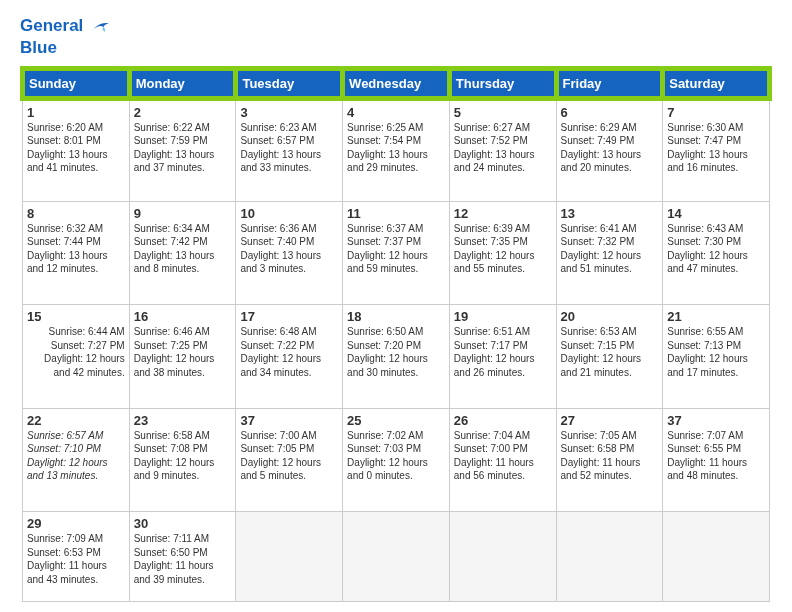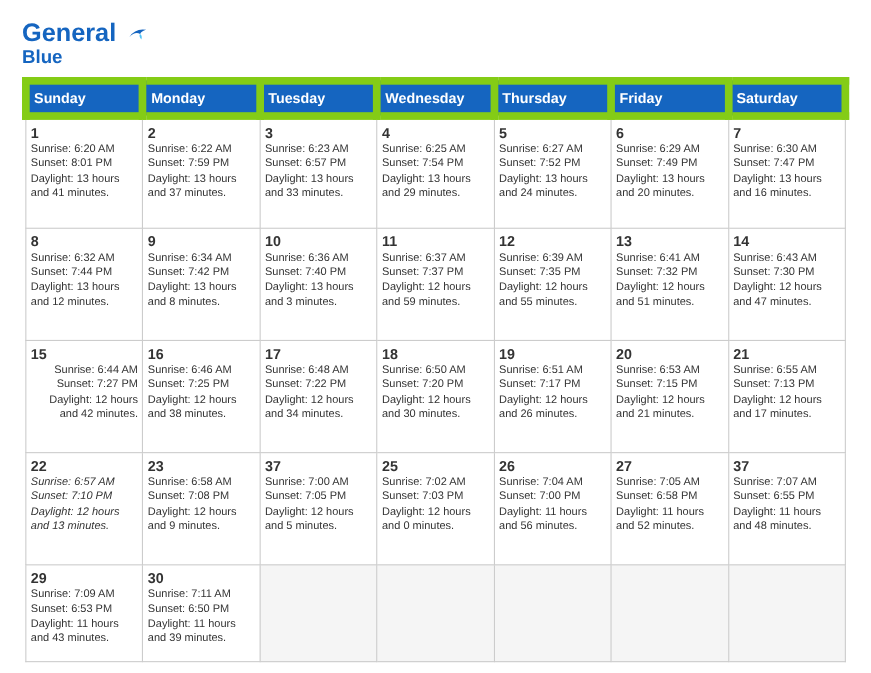--- a/index.html
+++ b/index.html
@@ -47,21 +47,21 @@
       border-collapse: collapse;
       width: 100%;
       table-layout: fixed;
     }
     .calendar th {
       background: #1565c0;
       color: #fff;
       font-size: 13px;
       font-weight: bold;
       padding: 5px 4px;
-      border: 7px solid #84cc16;
+      border: 5px solid #84cc16;
       text-align: left;
     }
     .calendar td {
       border: 1px solid #ccc;
       vertical-align: top;
       padding: 4px 4px 3px 4px;
       font-size: 10px;
       color: #333;
       width: calc(100%/7);
     }
@@ -83,21 +83,21 @@
     .calendar tbody tr td { height: 90px; }
     .calendar tbody tr:last-child td { height: 78px; }
   </style>
 </head>
 <body>
 
 <div class="page">
   <div class="header">
     <div class="logo">
       <div>
-        <div style="font-size:23px;font-weight:bold;color:#333;line-height:1.15;">
+        <div style="font-size:17px;font-weight:bold;color:#333;line-height:1.15;">
           <span style="color:#1565c0;">General</span>
           <svg style="display:inline-block;vertical-align:middle;width:22px;height:22px;" viewBox="0 0 40 30">
             <path d="M10,20 Q20,5 38,8 Q30,10 28,15 Q20,10 10,20Z" fill="#1565c0"></path>
             <path d="M28,15 Q32,18 30,24 Q25,18 28,15Z" fill="#4fc3f7"></path>
           </svg>
         </div>
         <div style="font-size:17px;font-weight:bold;color:#1565c0;line-height:1.15;">Blue</div>
       </div>
     </div>
     <div class="title-block">

